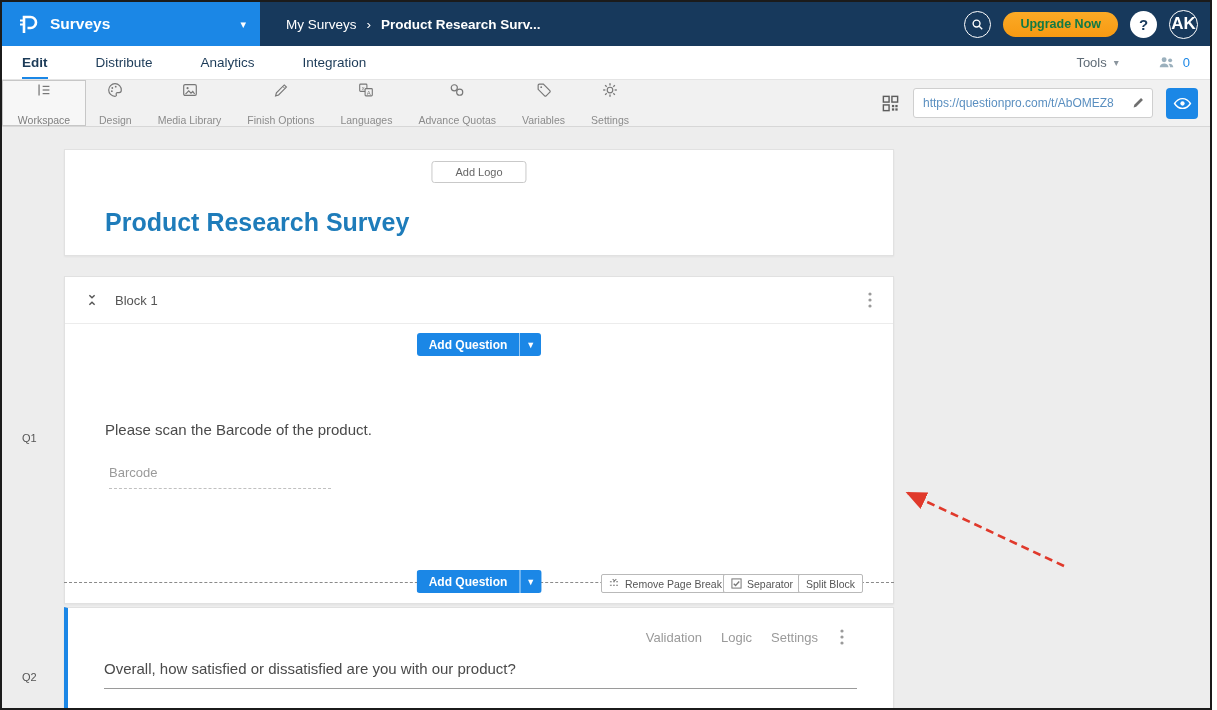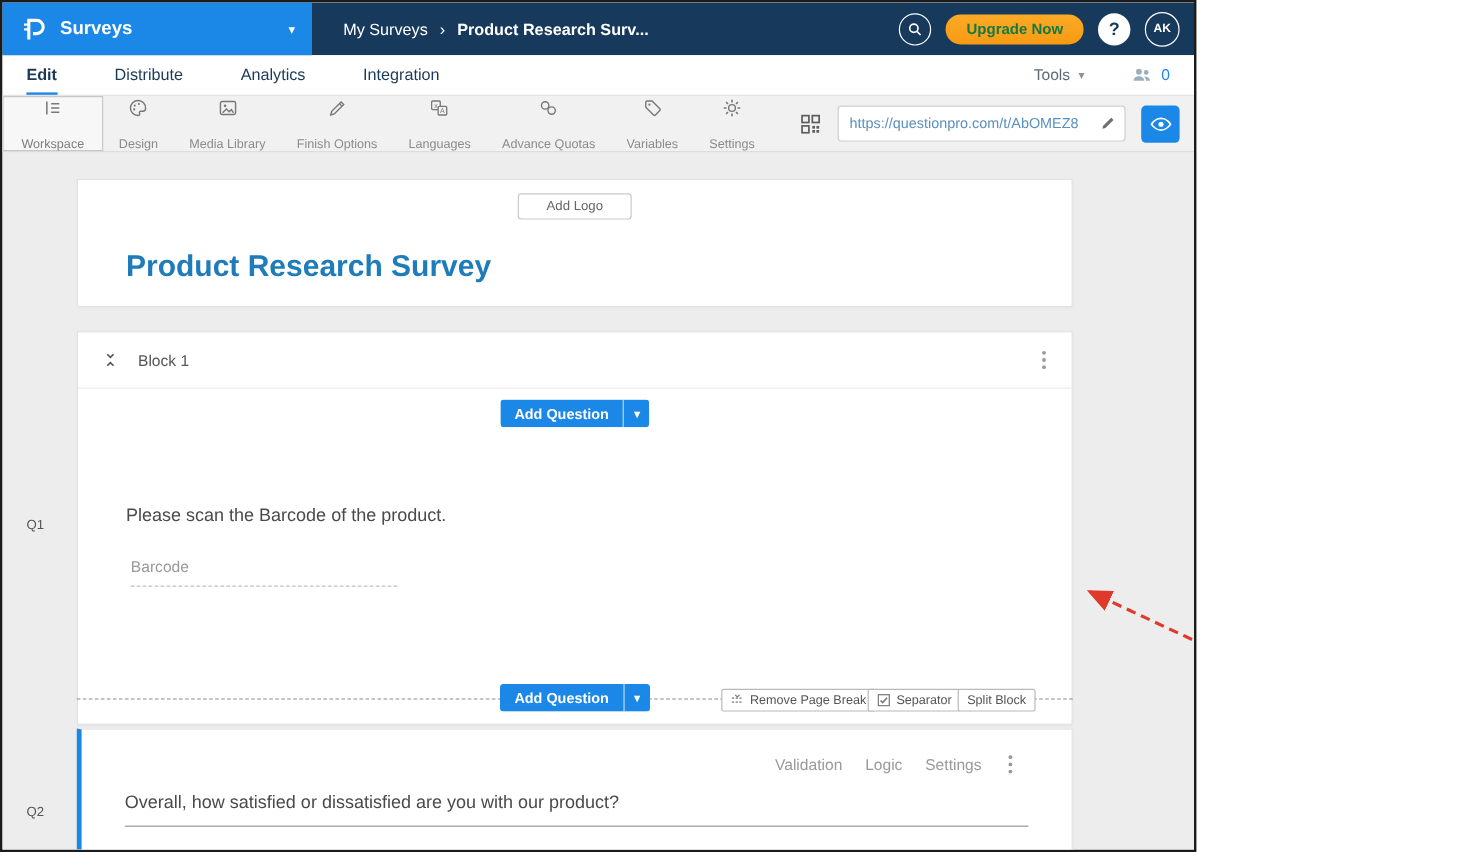--- a/index.html
+++ b/index.html
@@ -1,30 +1,30 @@
 <!DOCTYPE html>
 <html><head>
 <meta charset="utf-8">
 <style>
   * { margin:0; padding:0; box-sizing:border-box; }
   body { font-family:"Liberation Sans", sans-serif; background:#fff; }
-  .page { position:relative; width:997px; height:710px; border:2px solid #1b1b1b; background:#ededed; overflow:hidden; }
+  .page { position:relative; width:1212px; height:710px; border:2px solid #1b1b1b; background:#ededed; overflow:hidden; }
 
   
   .topbar { display:flex; align-items:center; height:44px; background:#17395c; }
   .logo-area { display:flex; align-items:center; width:258px; height:100%; background:#1b87e6; padding:0 14px; gap:10px; cursor:pointer; }
   .logo-mark { width:24px; height:24px; display:flex; }
   .logo-text { color:#fff; font-size:15.5px; font-weight:bold; flex:1; }
   .logo-caret { color:#fff; font-size:11px; }
   .breadcrumb { display:flex; align-items:center; gap:10px; color:#fff; margin-left:26px; font-size:13.5px; }
   .crumb-current { font-weight:bold; }
   .topbar-right { margin-left:auto; display:flex; align-items:center; gap:12px; padding-right:12px;justify-content:space-between; }
   .ring-btn { width:27px; height:27px; border:1.6px solid #fff; border-radius:50%; display:flex; align-items:center; justify-content:center; cursor:pointer; color:#fff; }
   .help-btn { width:27px; height:27px; border-radius:50%; background:#fff; color:#17395c; font-weight:bold; font-size:15px; display:flex; align-items:center; justify-content:center; cursor:pointer; }
-  .avatar { width:29px; height:29px; border:1.6px solid #fff; border-radius:50%; color:#fff; font-size:10px; font-weight:bold; display:flex; align-items:center; justify-content:center; cursor:pointer; }
+  .avatar { width:29px; height:29px; border:1.6px solid #fff; border-radius:50%; color:#fff; font-size:17px; font-weight:bold; display:flex; align-items:center; justify-content:center; cursor:pointer; }
   .upgrade-btn { height:25px; padding:0 17px; border-radius:13px; border:none; background:linear-gradient(#fbaa26,#f79a12); color:#117a45; font-size:12.5px; font-weight:bold; display:flex; align-items:center; cursor:pointer; }
 
   
   .tabbar { display:flex; align-items:stretch; height:34px; background:#fff; border-bottom:1px solid #e4e4e4; padding:0 20px; }
   .tab { display:flex; align-items:center; font-size:13.5px; color:#1b3a57; margin-right:48px; cursor:pointer; border-bottom:2px solid transparent; padding-top:2px; }
   .tab.active { font-weight:bold; border-bottom-color:#1b87e6; }
   .tabbar-right { margin-left:auto; display:flex; align-items:center; gap:8px; }
   .tools { display:flex; align-items:center; gap:7px; color:#5f6b76; font-size:13px; cursor:pointer; }
   .tools .caret { font-size:10px; color:#8a949d; }
   .collab { display:flex; align-items:center; gap:7px; margin-left:30px; cursor:pointer; }

